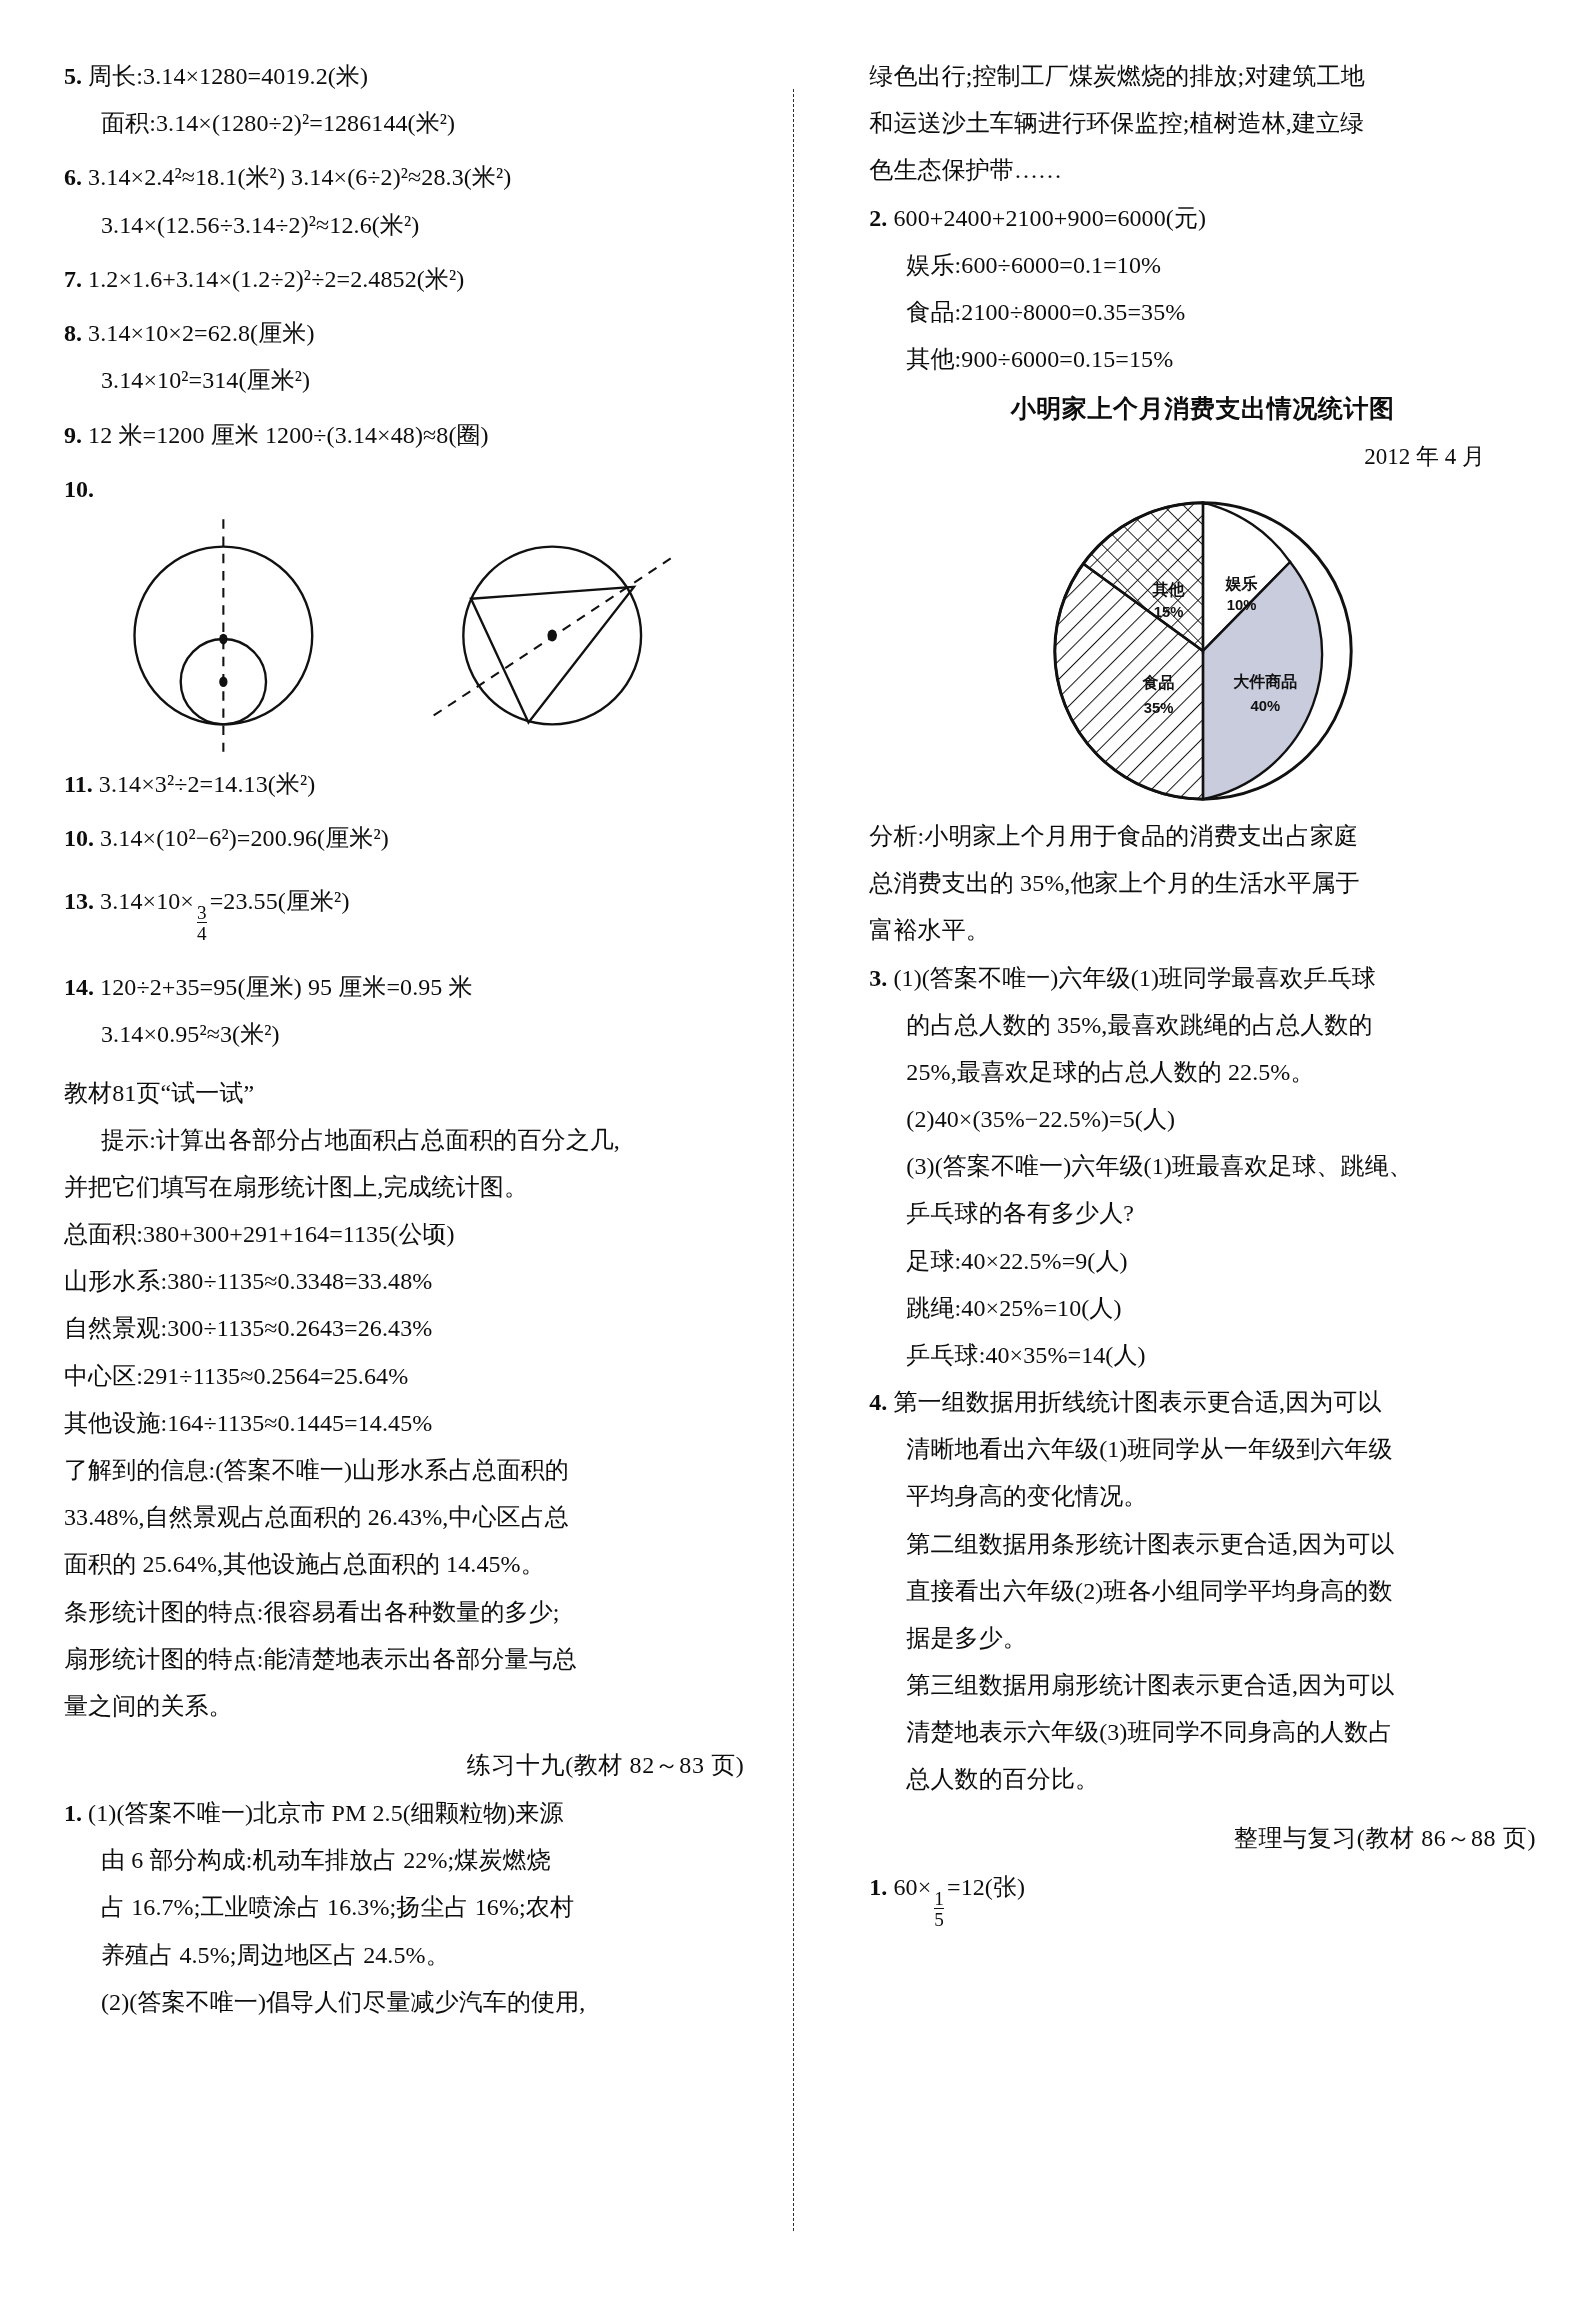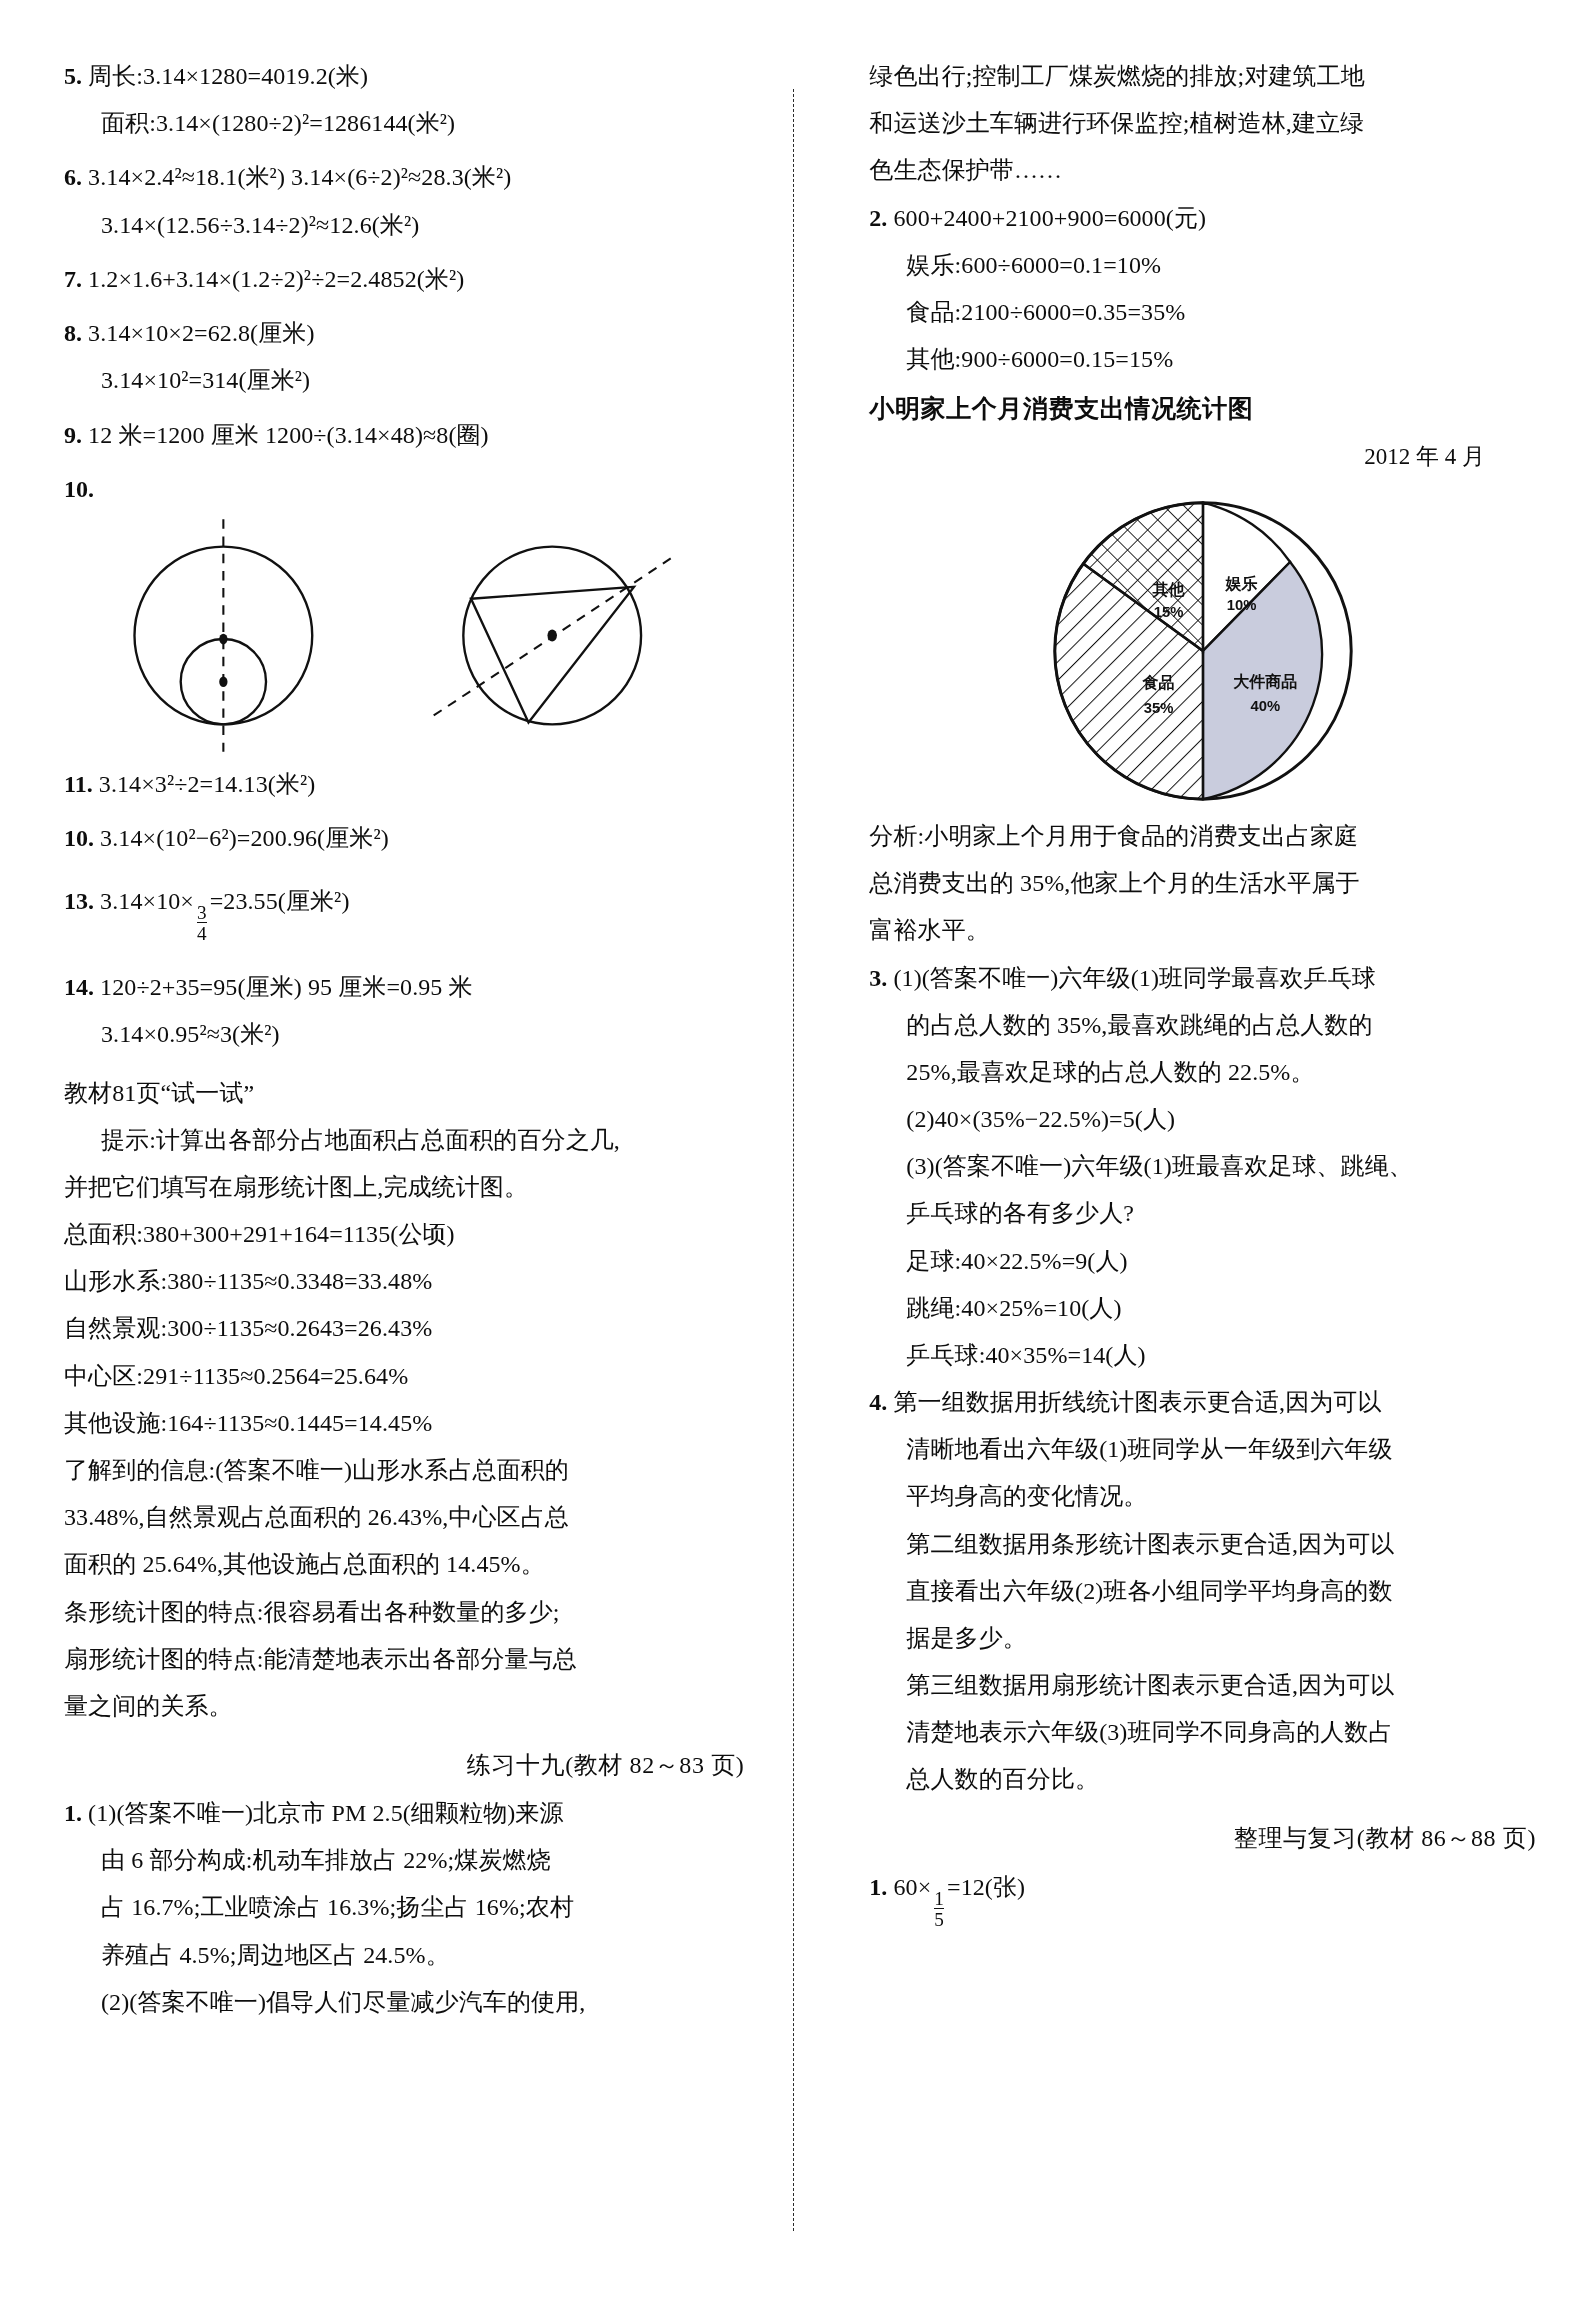--- a/index.html
+++ b/index.html
@@ -74,21 +74,21 @@
   
   .fig10 {
     position:relative;
     width:664px; height:237px;
     margin:6px 0 10.7px 14.2px;
   }
 
   
   .chart-block { margin:13px 0 6px 0; }
   .chart-title {
-    text-align:left;
+    text-align:center;
     font-size:25px;
     font-weight:bold;
     letter-spacing:0.6px;
   }
   .chart-date {
     text-align:right;
     font-size:23px;
     margin-top:16px;
     padding-right:51px;
   }
@@ -226,21 +226,21 @@
 
       <div>
         <div class="line">绿色出行;控制工厂煤炭燃烧的排放;对建筑工地</div>
         <div class="line">和运送沙土车辆进行环保监控;植树造林,建立绿</div>
         <div class="line">色生态保护带……</div>
       </div>
 
       <div>
         <div class="line"><span class="num">2.</span> <span>600+2400+2100+900=6000(元)</span></div>
         <div class="line indent">娱乐:600÷6000=0.1=10%</div>
-        <div class="line indent">食品:2100÷6000=0.35=35%</div>
+        <div class="line indent">食品:2100÷8000=0.35=35%</div>
         <div class="line indent">其他:900÷6000=0.15=15%</div>
       </div>
 
       <div class="chart-block">
         <div class="chart-title">小明家上个月消费支出情况统计图</div>
         <div class="chart-date">2012 年 4 月</div>
         <div class="pie-wrap">
           <svg width="332" height="332" viewBox="0 0 560 560">
             <defs>
               <pattern id="hatchDiag" width="22" height="22" patternUnits="userSpaceOnUse" patternTransform="rotate(45)">

